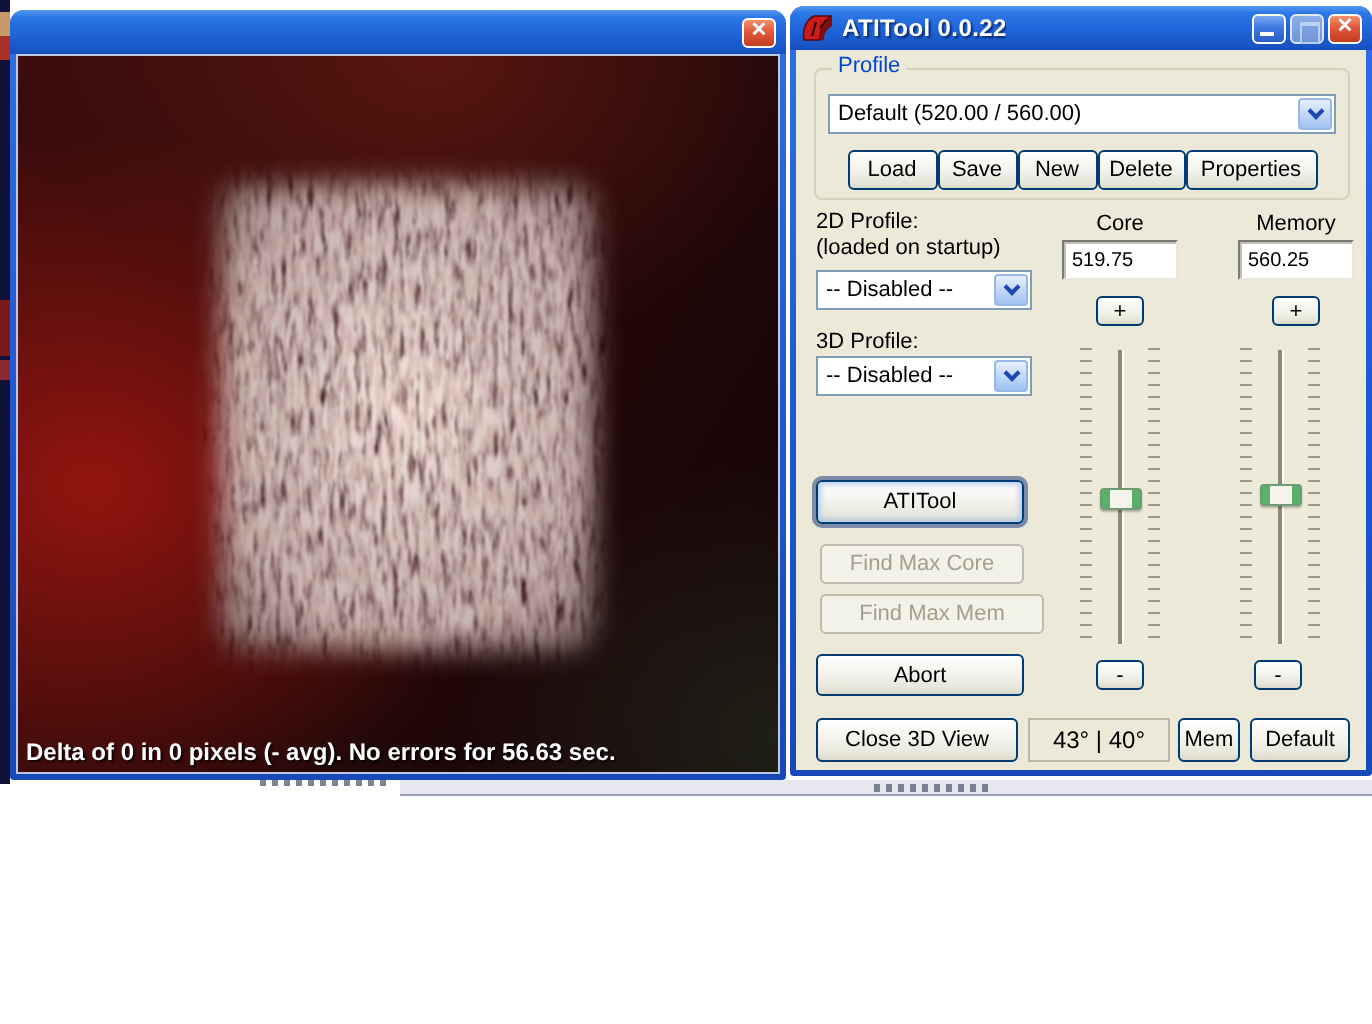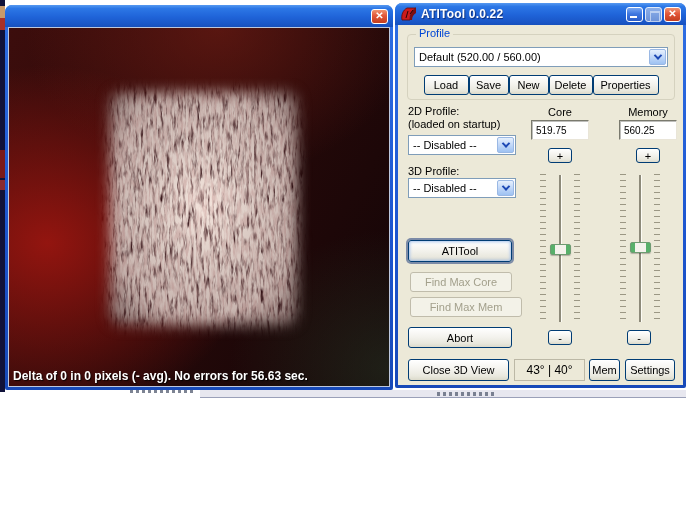--- a/index.html
+++ b/index.html
@@ -238,18 +238,18 @@
         <div class="thumb" style="top:70px;"></div>
       </div>
       <button class="xpbtn" style="left:150px;top:305px;width:24px;height:15px;">-</button>
       <button class="xpbtn" style="left:229px;top:305px;width:24px;height:15px;">-</button>
 
       <button class="xpbtn" style="left:10px;top:334px;width:101px;height:22px;">Close 3D View</button>
       <div class="temp-panel" style="left:116px;top:334px;width:71px;height:22px;text-align:right;">
         <span>43° | 40°</span>
       </div>
       <button class="xpbtn" style="left:191px;top:334px;width:31px;height:22px;">Mem</button>
-      <button class="xpbtn" style="left:227px;top:334px;width:50px;height:22px;">Settings</button>
+      <button class="xpbtn" style="left:227px;top:334px;width:50px;height:22px;">Default</button>
 
     </div>
   </div>
 
 </div>
 
 </body></html>

